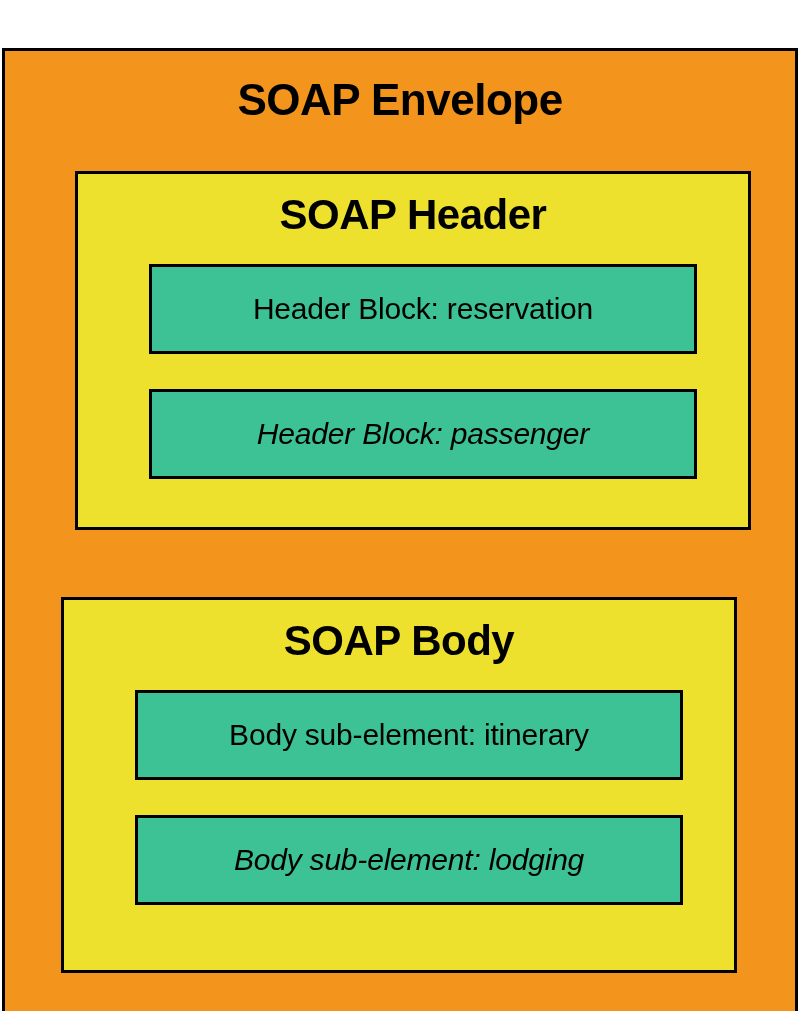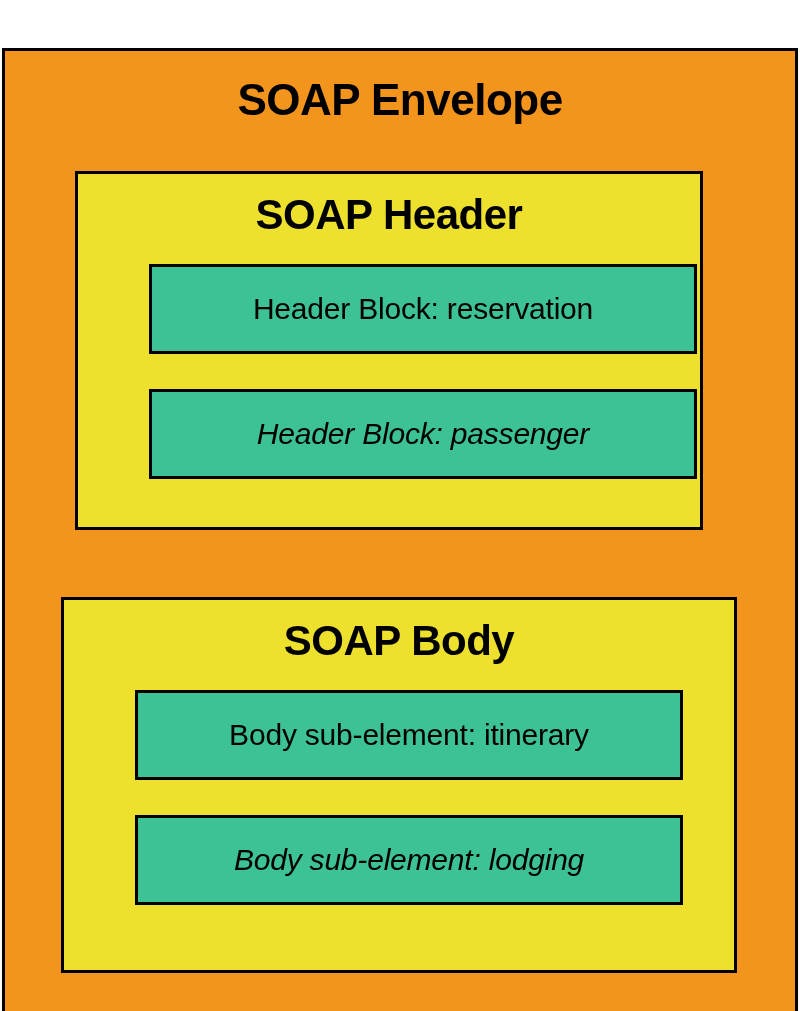--- a/index.html
+++ b/index.html
@@ -53,21 +53,21 @@
   
   .section {
     position: absolute;
     background: #EDE12E;
     border: 3px solid #000000;
     box-sizing: border-box;
   }
   .section--header {
     left: 70px;
     top: 120px;
-    width: 628px;
+    width: 676px;
     height: 359px;
   }
   .section--body {
     left: 56px;
     top: 546px;
     width: 676px;
     height: 376px;
   }
 
   .section-title {

